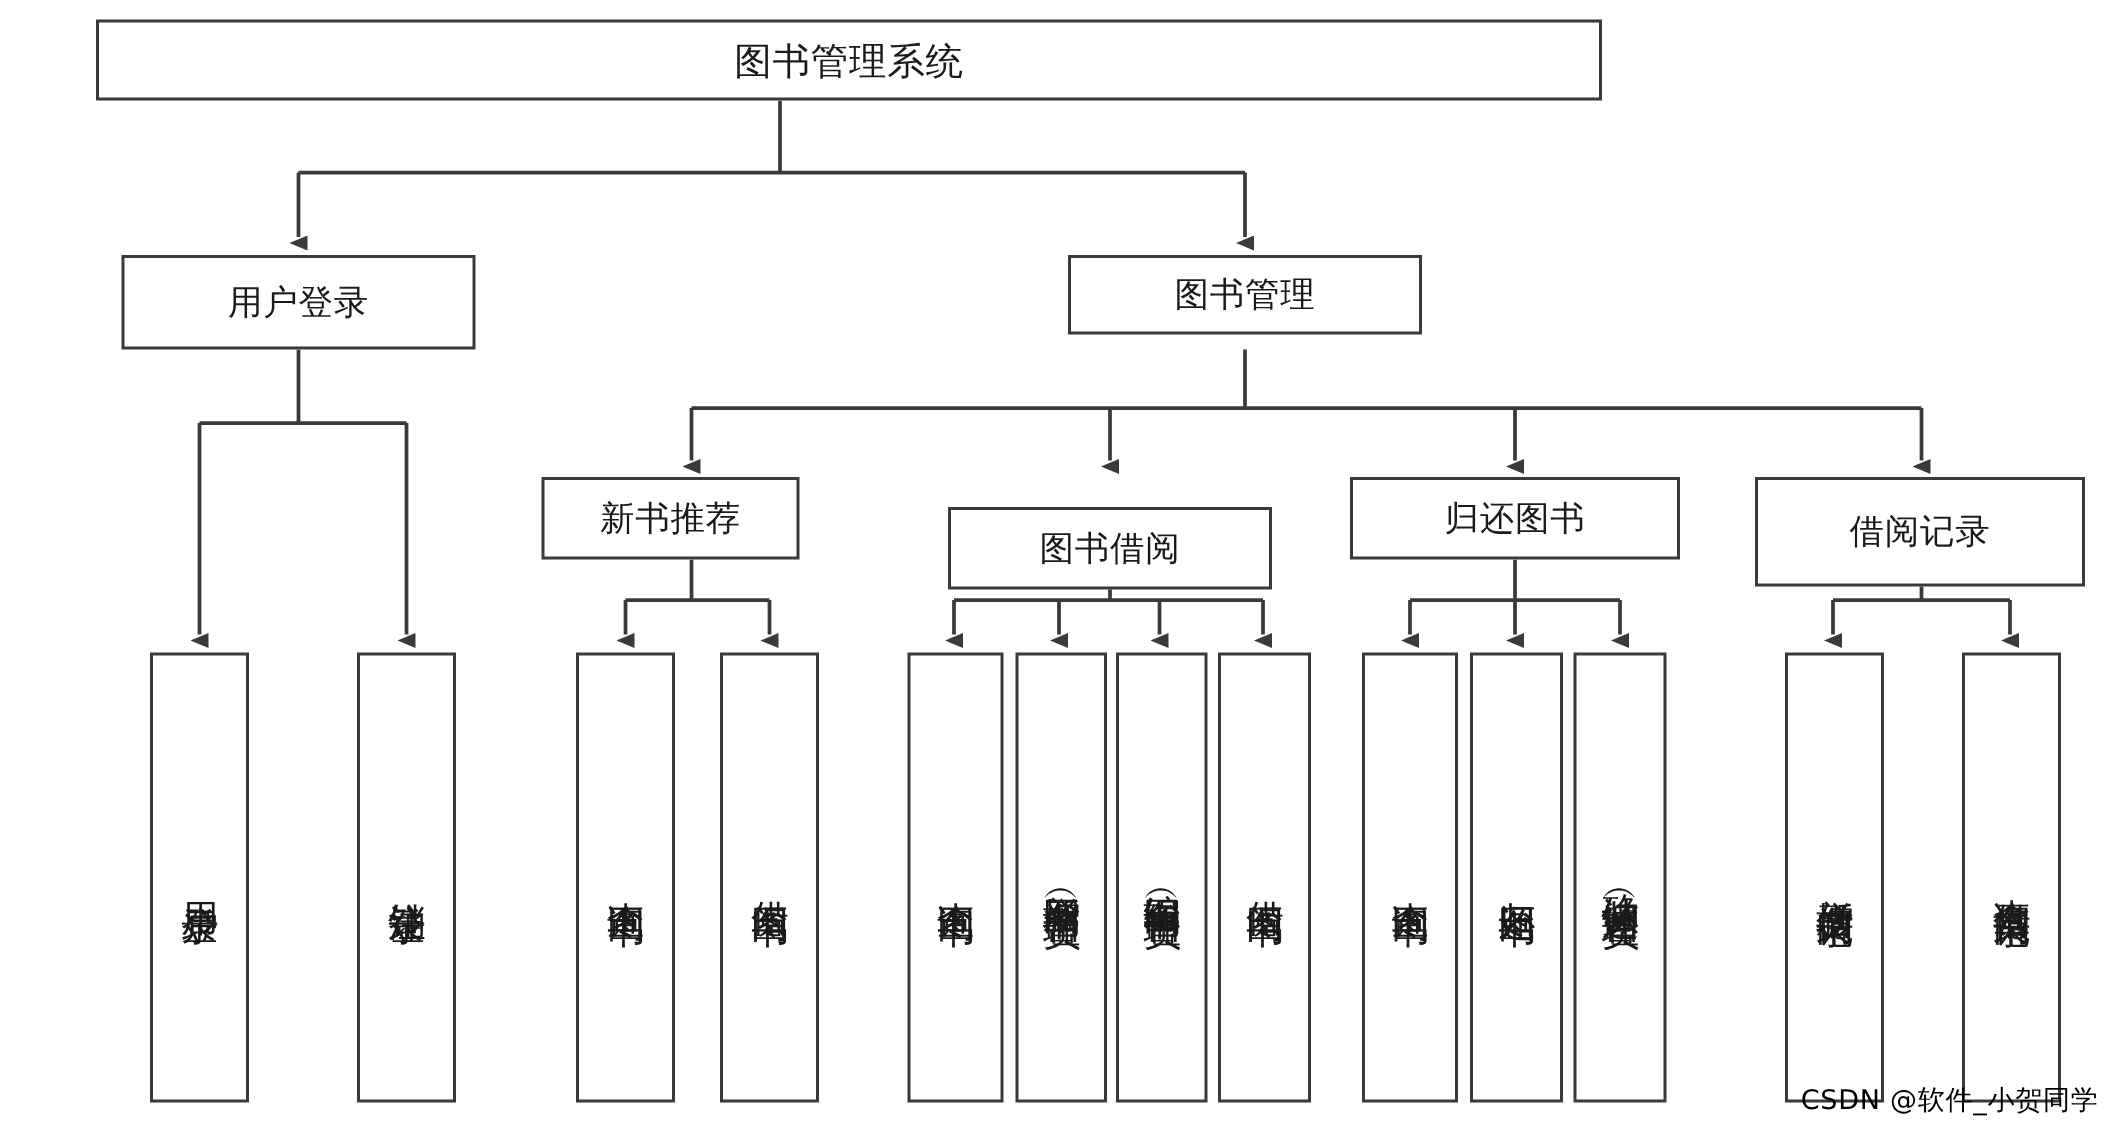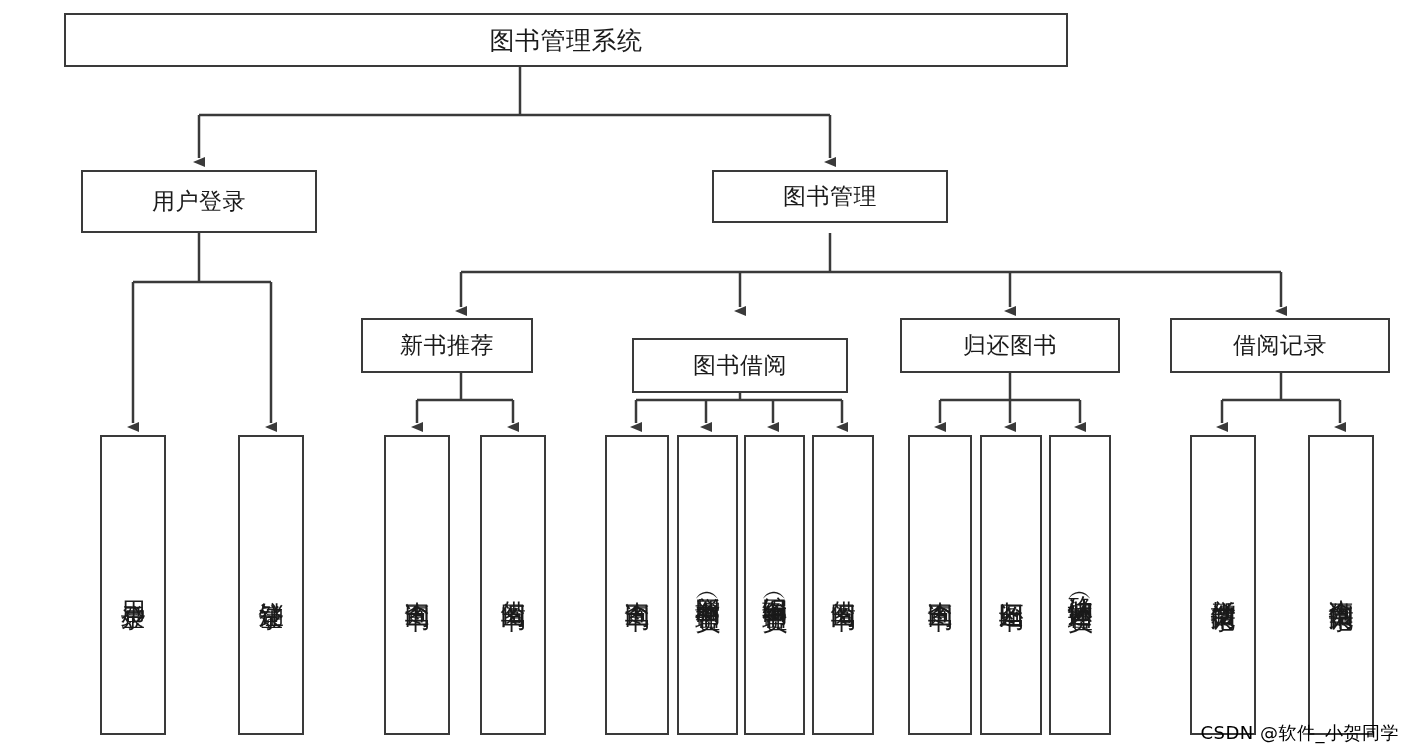--- a/index.html
+++ b/index.html
@@ -124,21 +124,21 @@
 
   <div class="node lvl3" style="left:361px;top:318px;width:172px;height:55px;">
     <span class="lbl">新书推荐</span>
   </div>
   <div class="node lvl3" style="left:632px;top:318px;width:216px;height:55px;margin-top:20px;">
     <span class="lbl">图书借阅</span>
   </div>
   <div class="node lvl3" style="left:900px;top:318px;width:220px;height:55px;">
     <span class="lbl">归还图书</span>
   </div>
-  <div class="node lvl3" style="left:1170px;top:318px;width:220px;height:55px;">
+  <div class="node lvl3" style="left:1170px;top:318px;width:220px;height:73px;">
     <span class="lbl">借阅记录</span>
   </div>
 
   <div class="node leaf" style="left:100px;top:435px;width:66px;height:300px;">
     <span class="lbl">用户登录</span>
   </div>
   <div class="node leaf" style="left:238px;top:435px;width:66px;height:300px;">
     <span class="lbl">注销登录</span>
   </div>
 

